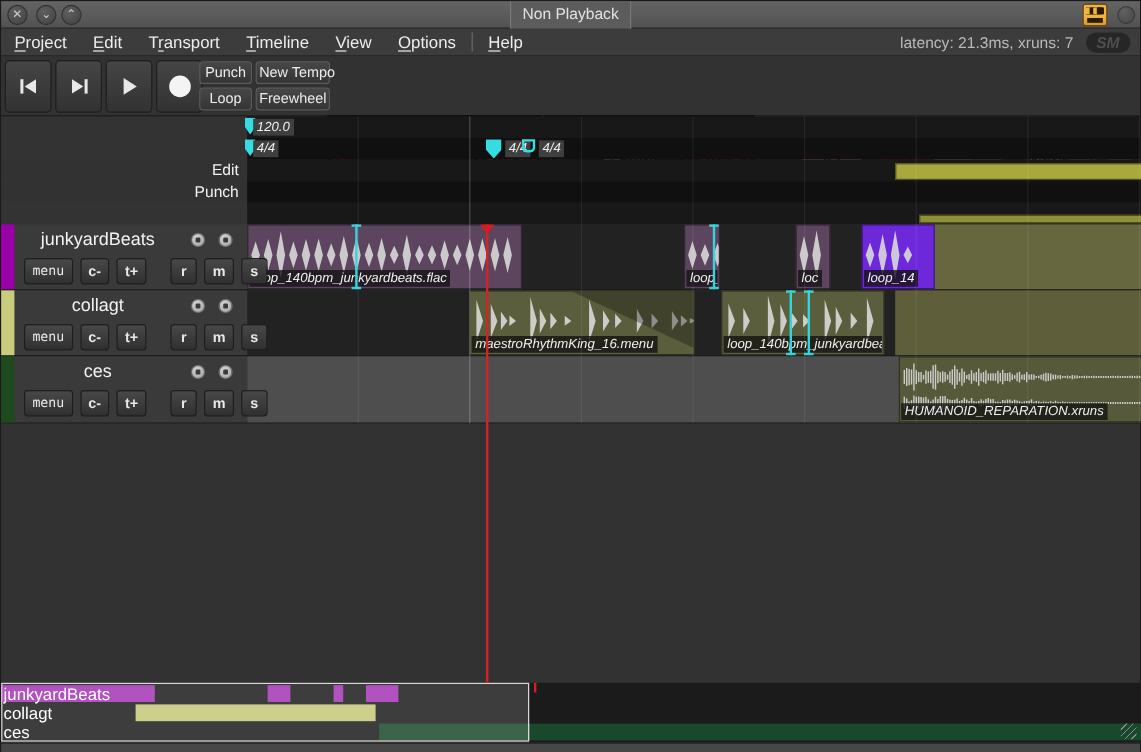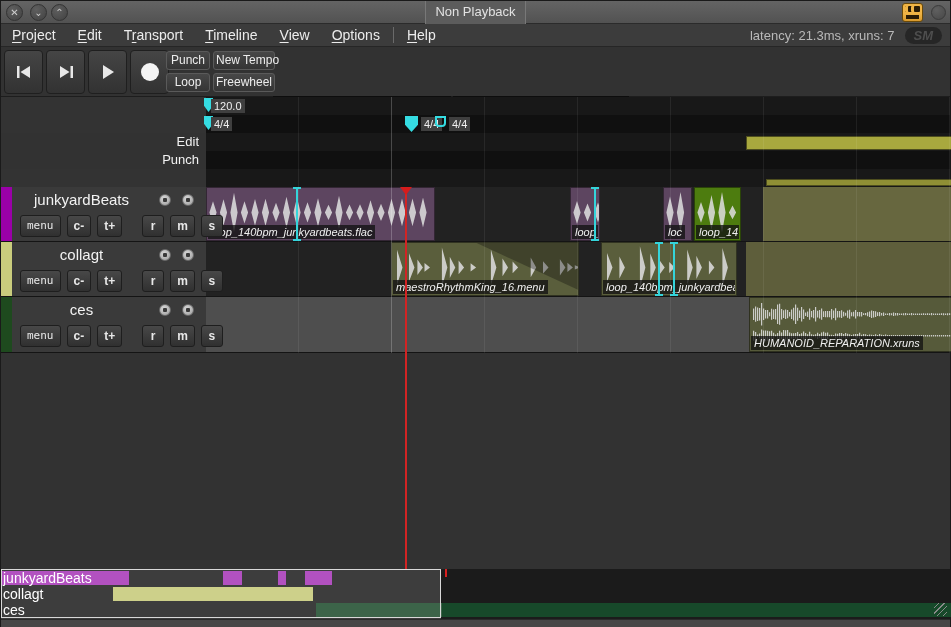--- a/index.html
+++ b/index.html
@@ -76,21 +76,21 @@
   .ruler-lane { position:absolute; left:205px; right:0; top:0; height:100%; }
   .ruler-row:nth-child(odd)  .ruler-lane { background:#181818; }
   .ruler-row:nth-child(even) .ruler-lane { background:#101010; }
   .ruler-bar { position:absolute; border:1px solid #4e4e1e; }
   .flag { position:absolute; top:1px; width:9px; height:14px; background:#35dce2;
     clip-path:polygon(0 0,100% 0,100% 55%,50% 100%,0 55%); }
   .flag.big { width:13px; height:16px; top:1px; }
   .flag.outline { background:transparent; border:2px solid #35dce2; clip-path:none;
     width:11px; height:11px; border-radius:0 0 4px 4px; }
   .chip { position:absolute; top:2px; background:#3f3f3f; color:#efefef; font-size:11px;
-    padding:0 3px; line-height:14px; }
+    font-style:italic; padding:0 3px; line-height:14px; }
 
   
   #tracks { position:absolute; left:0; top:186px; width:100%; height:166px; }
   .track { position:relative; width:100%; border-bottom:1px solid #141414; }
   .track-header { position:absolute; left:0; top:0; width:205px; height:100%; background:#3a3a3a; }
   .track-strip { position:absolute; left:0; top:0; width:11px; height:100%; }
   .track-title { position:absolute; left:11px; right:55px; top:4px; color:#f2f2f2; font-size:15px;
     text-align:center; }
   .conn-icon { position:absolute; top:7px; width:12px; height:12px; border-radius:50%;
     background:radial-gradient(circle at 40% 35%, #d8d8d8, #9a9a9a); border:1px solid #6a6a6a; }
@@ -311,21 +311,21 @@
               <path d="M6.0 12.9 L9.6 24.4 L6.0 35.9 L2.4 24.4 Z M16.5 15.4 L20.1 24.4 L16.5 33.4 L12.9 24.4 Z M27.0 14.6 L30.6 24.4 L27.0 34.2 L23.4 24.4 Z M37.5 9.6 L41.1 24.4 L37.5 39.2 L33.9 24.4 Z " fill="#dcdcdc" fill-opacity="0.88"></path>
             </svg>
             <div class="clip-label">loop_1</div>
           </div>
           <div class="clip" style="left: 457px; width: 29px; background: rgb(93, 69, 96);">
             <svg width="29" height="53" class="wave">
               <path d="M6.0 8.6 L9.6 24.4 L6.0 40.2 L2.4 24.4 Z M16.5 4.1 L20.1 24.4 L16.5 44.6 L12.9 24.4 Z " fill="#dcdcdc" fill-opacity="0.88"></path>
             </svg>
             <div class="clip-label">loc</div>
           </div>
-          <div class="clip" style="left: 488px; width: 47px; background: #4d7c0f;">
+          <div class="clip" style="left: 512px; width: 61px; background: #6d28d9;">
             <svg width="47" height="53" class="wave">
               <path d="M6.0 14.0 L9.6 24.4 L6.0 34.7 L2.4 24.4 Z M16.5 7.1 L20.1 24.4 L16.5 41.7 L12.9 24.4 Z M27.0 3.9 L30.6 24.4 L27.0 44.8 L23.4 24.4 Z M37.5 17.4 L41.1 24.4 L37.5 31.3 L33.9 24.4 Z " fill="#dcdcdc" fill-opacity="0.88"></path>
             </svg>
             <div class="clip-label">loop_14</div>
           </div>
           <div class="cursor-marker" style="left: 90px;"></div>
           <div class="cursor-marker" style="left: 388px;"></div>
         </div>
         <div class="track-header">
           <div class="track-strip" style="background: rgb(154, 0, 168);"></div>

